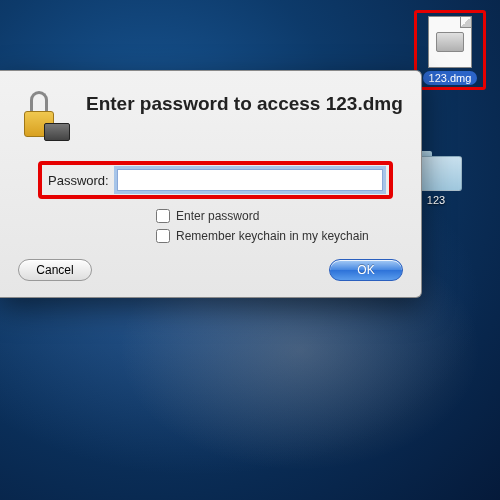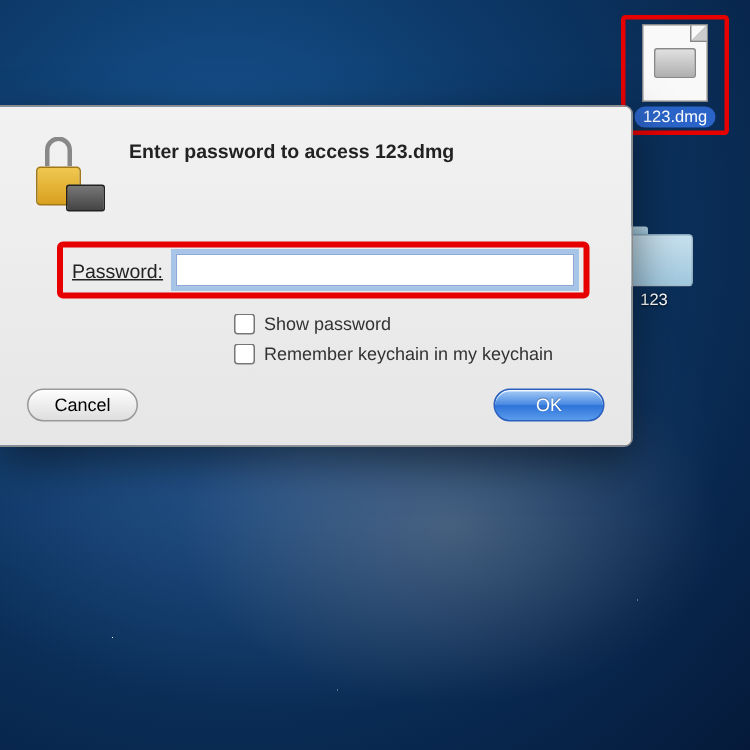--- a/index.html
+++ b/index.html
@@ -145,39 +145,38 @@
     }
     .lock-drive {
       position: absolute;
       bottom: 0; right: 0;
       width: 26px; height: 18px;
       background: linear-gradient(#777,#444);
       border: 1px solid #222;
       border-radius: 2px;
     }
     .dialog-title {
-      font-size: 13px;
+      font-size: 19px;
       font-weight: bold;
       color: #222;
       padding-top: 4px;
     }
     .password-row {
       display: flex;
       align-items: center;
       gap: 8px;
       border: 4px solid #e60000;
       border-radius: 4px;
       padding: 4px 6px;
       margin: 0 10px 10px 20px;
     }
     .password-label {
       font-size: 13px;
       color: #222;
       text-align: right;
-      text-decoration: underline;
     }
     .password-input {
       flex: 1;
       height: 22px;
       border: 1px solid #8aa8d8;
       padding: 2px 4px;
       font-size: 13px;
       box-shadow: 0 0 0 3px rgba(120,170,230,0.6);
       outline: none;
     }
@@ -244,21 +243,21 @@
   </div>
 
   <div class="password-row">
     <span class="password-label">Password:</span>
     <input type="password" class="password-input" value="" style="">
   </div>
 
   <div class="check-rows">
     <label class="check-row">
       <input type="checkbox" style="">
-      <span>Show password</span>
+      <span>Enter password</span>
     </label>
     <label class="check-row">
       <input type="checkbox" style="">
       <span>Remember keychain in my keychain</span>
     </label>
   </div>
 
   <div class="button-row">
     <button class="btn">Cancel</button>
     <button class="btn primary">OK</button>

